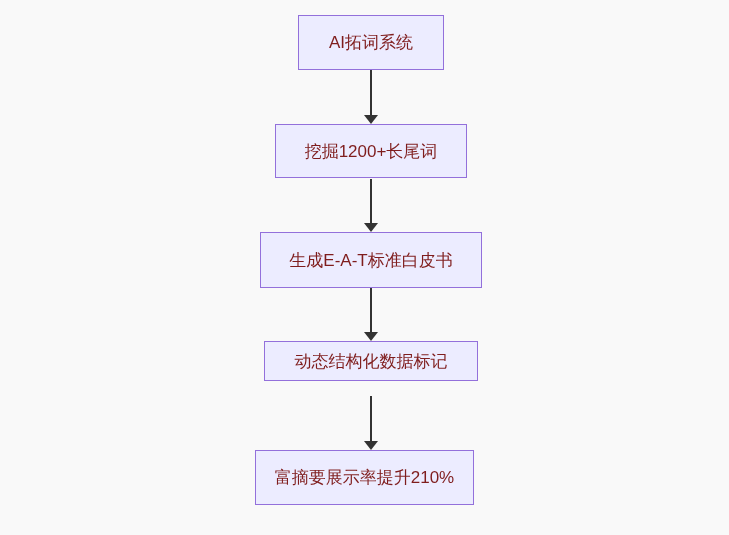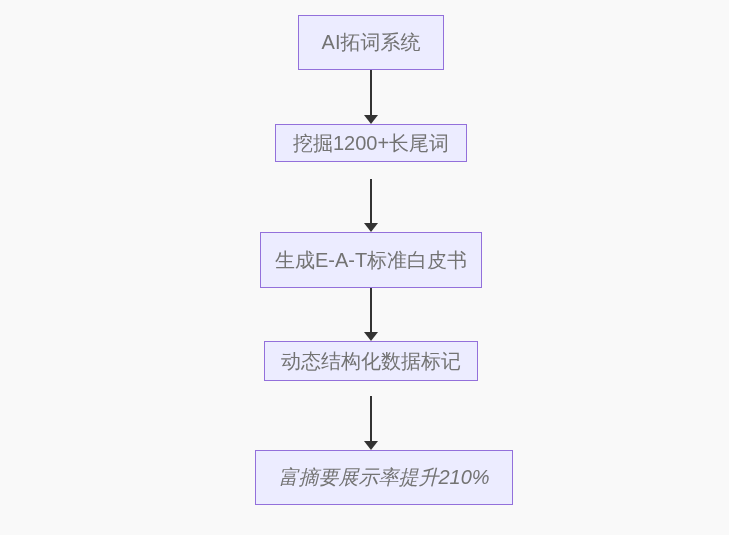--- a/index.html
+++ b/index.html
@@ -19,33 +19,33 @@
     left: 0;
     top: 0;
     width: 729px;
     height: 535px;
   }
   .node {
     position: absolute;
     box-sizing: border-box;
     background: #ECECFF;
     border: 1.5px solid #9370DB;
-    color: #737373;
-    font-size: 20px;
+    color: #7f1d1d;
+    font-size: 17px;
     display: flex;
     align-items: center;
     justify-content: center;
     text-align: center;
     white-space: nowrap;
   }
   .node-1 { left: 298px; top: 15px;  width: 146px; height: 55px; }
-  .node-2 { left: 275px; top: 124px; width: 192px; height: 38px; }
+  .node-2 { left: 275px; top: 124px; width: 192px; height: 54px; }
   .node-3 { left: 260px; top: 232px; width: 222px; height: 56px; }
   .node-4 { left: 264px; top: 341px; width: 214px; height: 40px; }
-  .node-5 { left: 255px; top: 450px; width: 258px; height: 55px; font-style: italic; }
+  .node-5 { left: 255px; top: 450px; width: 219px; height: 55px; }
 
   .arrow {
     position: absolute;
     width: 14px;
     margin-left: -7px;
     left: 371px;
   }
   .arrow .line {
     position: absolute;
     left: 6px;

